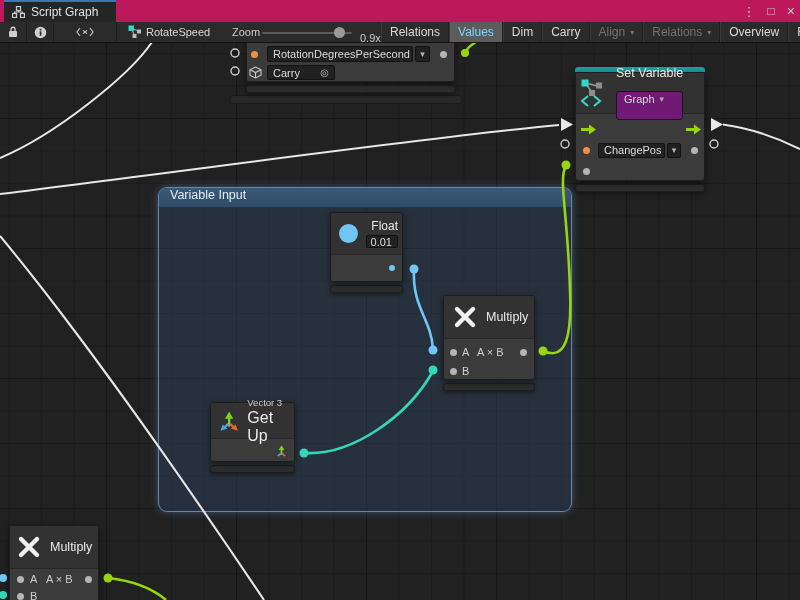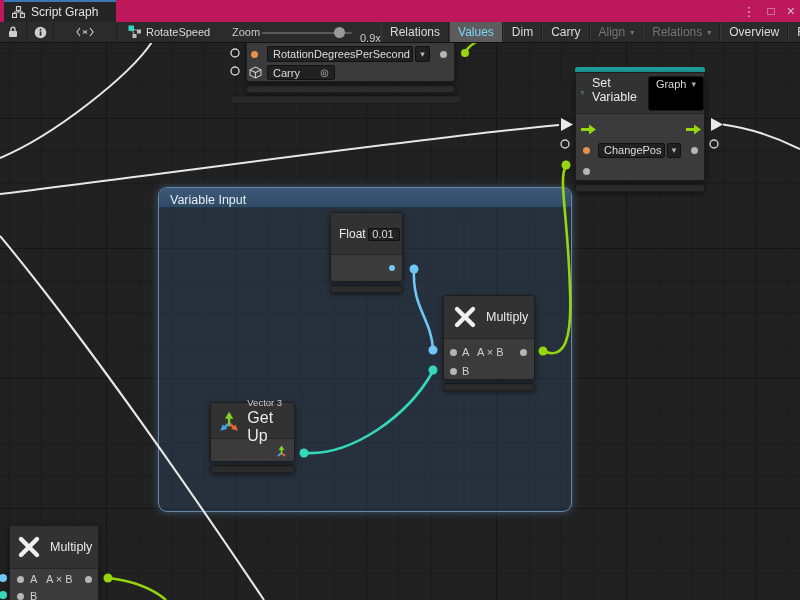--- a/index.html
+++ b/index.html
@@ -15,21 +15,21 @@
       linear-gradient(#1b1b1b 1px,transparent 1px),
       linear-gradient(90deg,#1b1b1b 1px,transparent 1px);
     background-size:130px 130px,130px 130px,32.5px 32.5px,32.5px 32.5px;
     background-position:-24px -12px,-24px -12px,-24px -12px,-24px -12px}
 
   
   #groupbox{position:absolute;left:158px;top:187px;width:414px;height:325px;z-index:5;
     background:rgba(47,72,100,.42);border:1px solid rgba(125,166,205,.75);border-radius:9px;
     box-shadow:0 0 8px rgba(100,150,200,.45);box-sizing:border-box}
   #groupbox .ghead{height:19px;background:linear-gradient(#3b5978,#304b66);border-radius:8px 8px 0 0;
-    border-bottom:1px solid rgba(15,25,35,.55);display:flex;align-items:flex-end;padding-left:11px;
+    border-bottom:1px solid rgba(15,25,35,.55);display:flex;align-items:flex-start;padding-left:11px;
     color:#e5edf5;font-size:12.5px}
 
   
   #wires{position:absolute;left:0;top:0;z-index:20;pointer-events:none}
 
   
   .vsnode{position:absolute;z-index:10}
   .nmain{position:relative;background:#3b3b3b;border:1px solid #1d1d1d;border-radius:3px;
     box-shadow:0 2px 6px rgba(0,0,0,.5);box-sizing:border-box}
   .nheader{background:#323232;border-bottom:1px solid #272727;border-radius:2px 2px 0 0;
@@ -40,22 +40,22 @@
   .nsub{color:#cfcfcf;font-size:9.5px}
   .plabel{position:absolute;color:#cfcfcf;font-size:11px}
   .port{position:absolute;width:7px;height:7px;border-radius:50%}
   .port.gray{background:#b5b5b5}
   .port.orange{background:#e9904a}
   .port.blue{background:#70c6f4;width:6px;height:6px}
   .field{position:absolute;background:#212121;border:1px solid #121212;border-radius:2px;color:#dcdcdc;
     font-size:11px;display:flex;align-items:center;padding:0 5px;box-sizing:border-box;overflow:hidden;white-space:nowrap}
   .caretbox{position:absolute;background:#212121;border:1px solid #121212;border-radius:2px;color:#b5b5b5;
     font-size:9px;display:flex;align-items:center;justify-content:center;box-sizing:border-box}
-  .pill{background:#000000;border:1px solid #161616;border-radius:3px;color:#d8d8d8;font-size:11px;
-    padding:1px 7px 20px 7px;display:inline-flex;align-items:center;gap:5px;line-height:12px}
+  .pill{background:#701a75;border:1px solid #161616;border-radius:3px;color:#d8d8d8;font-size:11px;
+    padding:1px 7px 14px 7px;display:inline-flex;align-items:center;gap:5px;line-height:12px}
   .pill .crt{font-size:9px;color:#aaa}
   .tealbar{height:5px;background:#1d9e9e;border-radius:3px 3px 0 0}
 
   
   #tabbar{position:absolute;left:0;top:0;width:800px;height:22px;background:#be185d;z-index:40}
   #tab-active{position:absolute;left:4px;top:0;width:112px;height:22px;background:#252525;
     border-top:2px solid #3d76b5;box-sizing:border-box;display:flex;align-items:center;gap:6px;padding-left:8px;
     color:#e2e2e2;font-size:12px}
   #winctrl{position:absolute;right:5px;top:0;height:22px;display:flex;align-items:center;gap:12px;color:#c8c8c8;font-size:13px}
   #winctrl span{cursor:default}
@@ -122,21 +122,21 @@
       <div class="nheader" style="height:40px;padding-left:5px;gap:7px">
         <svg width="28" height="28" viewBox="0 0 28 28">
           <line x1="4" y1="4" x2="17" y2="7" stroke="#9a9a9a" stroke-width="1.5"></line>
           <line x1="4" y1="4" x2="11" y2="13" stroke="#9a9a9a" stroke-width="1.5"></line>
           <rect x="0.5" y="0.5" width="7" height="7" fill="#35d6c8"></rect>
           <rect x="15" y="3.5" width="6" height="6" fill="#8e8e8e"></rect>
           <rect x="8" y="11" width="6" height="6" fill="#8e8e8e"></rect>
           <polyline points="7,17 1,22 7,27" fill="none" stroke="#35d6c8" stroke-width="2.2"></polyline>
           <polyline points="13,17 19,22 13,27" fill="none" stroke="#35d6c8" stroke-width="2.2"></polyline>
         </svg>
-        <div style="display:flex;flex-direction:row;gap:11px">
+        <div style="display:flex;flex-direction:column;gap:11px">
           <span class="ntitle">Set Variable</span>
           <span class="pill">
             <span>Graph</span>
             <span class="crt">▾</span>
           </span>
         </div>
       </div>
 
       <svg width="15" height="11" viewBox="0 0 15 11" style="position:absolute;left:5px;top:51px">
         <rect x="0" y="4" width="8" height="3" fill="#96d60e"></rect>
@@ -158,21 +158,21 @@
 
       <span class="port gray" style="left:6.5px;top:94.5px"></span>
     </div>
     <div class="nfooter"></div>
   </div>
 
   <div class="vsnode" style="left:330px;top:212px;width:73px">
     <div class="nmain" style="height:70px">
       <div class="nheader" style="height:41px;padding-left:8px">
         <span style="width:19px;height:19px;border-radius:50%;background:#70c6f4;display:inline-block"></span>
-        <div style="display:flex;flex-direction:row;align-items:flex-end;margin-left:auto;padding-right:4px;gap:2px">
+        <div style="display:flex;flex-direction:column;align-items:flex-end;margin-left:auto;padding-right:4px;gap:2px">
           <span class="ntitle" style="font-size:12px">Float</span>
           <div class="field" style="position:static;width:32px;height:13px;justify-content:flex-end">
             <span>0.01</span>
           </div>
         </div>
       </div>
       <span class="port blue" style="left:58px;top:52px"></span>
     </div>
     <div class="nfooter"></div>
   </div>

